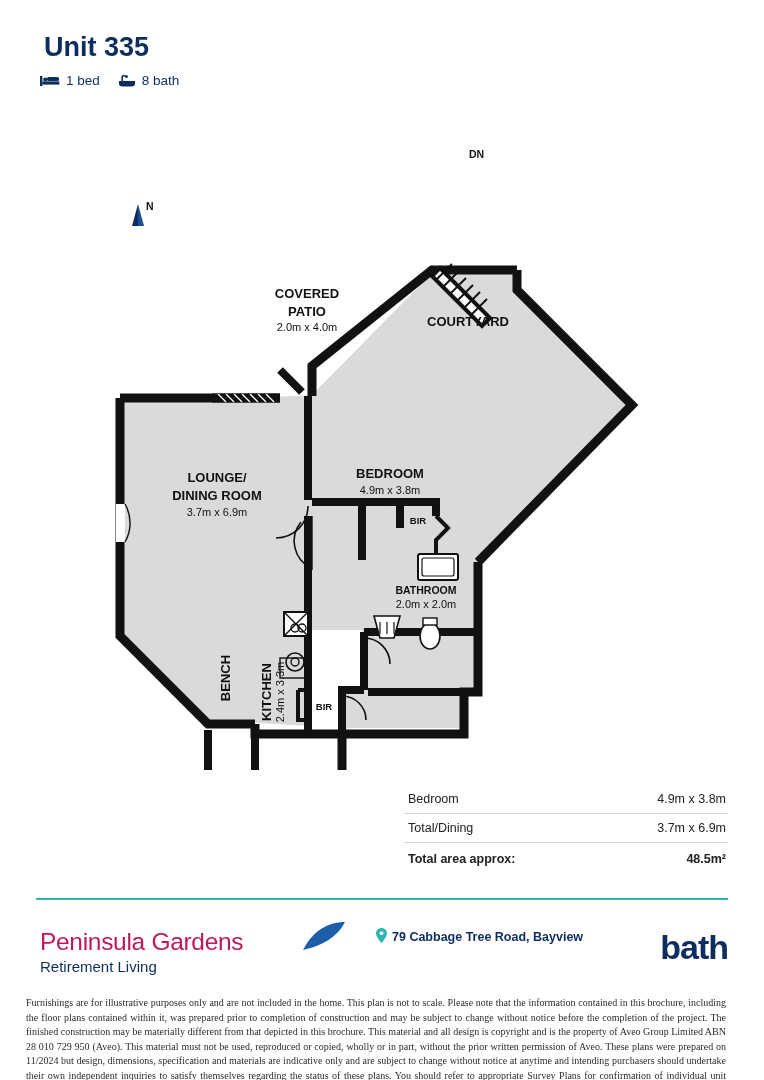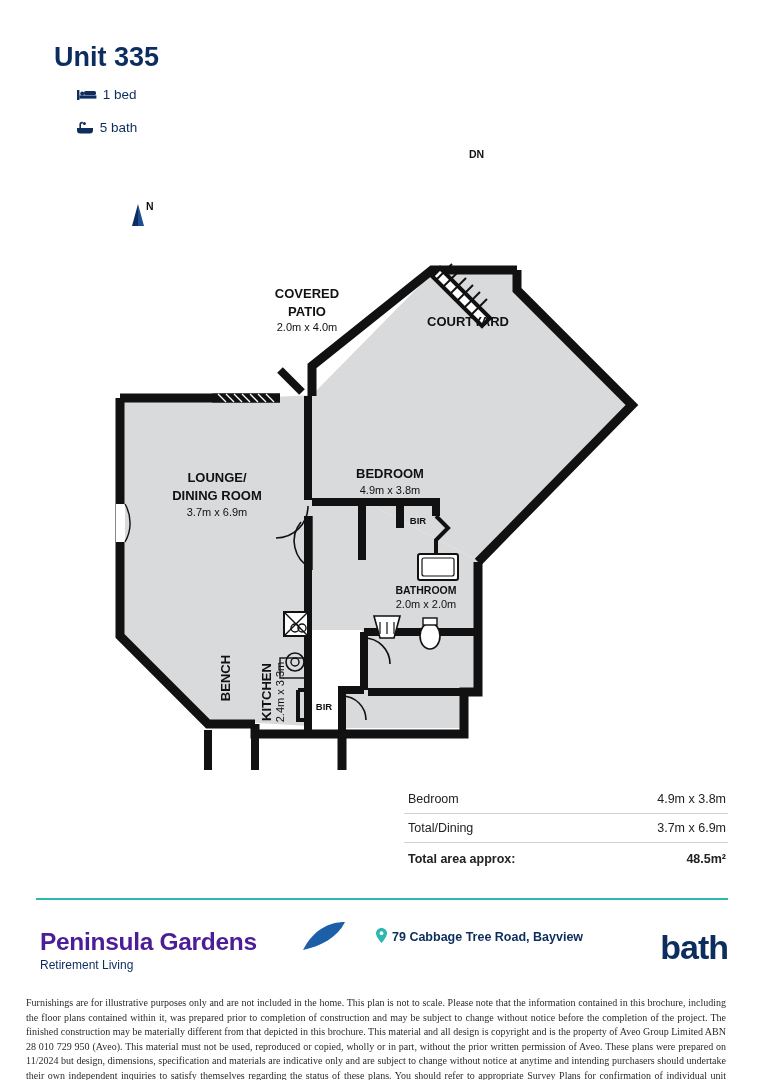--- a/index.html
+++ b/index.html
@@ -13,30 +13,29 @@
     overflow: hidden;
   }
 
   
   .header { position: absolute; left: 40px; top: 28px; }
   .unit-title {
     font-size: 27px;
     font-weight: bold;
     color: #0d2d5e;
     letter-spacing: 0px;
-    margin: 14px;
+    margin: 4px;
   }
   .specs {
     display: flex;
     align-items: center;
     gap: 18px;
     margin-top: 10px;
     color: #0d2d5e;
     font-size: 13.5px;
-    flex-direction: column;
   }
   .spec { display: flex; align-items: center; gap: 6px; }
   .spec svg { display: block; }
 
   
   .plan {
     position: absolute;
     left: 12px; top: 130px;
     width: 764px; height: 640px;
   }
@@ -73,27 +72,27 @@
   .footer {
     position: absolute;
     left: 36px; top: 920px;
     width: 692px; height: 70px;
   }
   .brand {
     position: absolute; left: 4px; top: 8px;
   }
   .brand-name {
     font-size: 24.5px;
-    font-weight: bold;
-    color: #4c1d95;
+    font-weight: normal;
+    color: #be185d;
     letter-spacing: -0.3px;
     white-space: nowrap;
   }
   .brand-sub {
-    font-size: 12px;
+    font-size: 15px;
     color: #0d2d5e;
     margin-top: 2px;
   }
   .leaf {
     position: absolute;
     left: 265px; top: 0px;
   }
   .contact {
     position: absolute;
     left: 340px; top: 6px;
@@ -147,21 +146,21 @@
       <span>1 bed</span>
     </div>
     <div class="spec">
       <span>
         <svg width="18" height="14" viewBox="0 0 18 14">
           <path d="M1 7 h16 v2.2 a3.2 3.2 0 0 1 -3.2 3.2 h-9.6 A3.2 3.2 0 0 1 1 9.2 Z" fill="#0d2d5e"></path>
           <path d="M4.2 7 V3.6 a2 2 0 0 1 2 -2 h0.6" fill="none" stroke="#0d2d5e" stroke-width="1.6"></path>
           <circle cx="8.4" cy="2.6" r="1.5" fill="#0d2d5e"></circle>
         </svg>
       </span>
-      <span>5 bath</span>
+      <span>8 bath</span>
     </div>
   </div>
 </div>
 
 <div class="plan">
   <svg width="764" height="640" viewBox="0 0 764 640">
 
     <polygon points="300,265 420,143 505,143 505,160 620,275 465,430 350,370 300,370" fill="#d9dadb"></polygon>
 
     <polygon points="300,265 300,370 350,370 350,500 300,500 300,600 240,600 240,595 195,595 195,590 108,505 108,270 200,270" fill="#d9dadb"></polygon>

